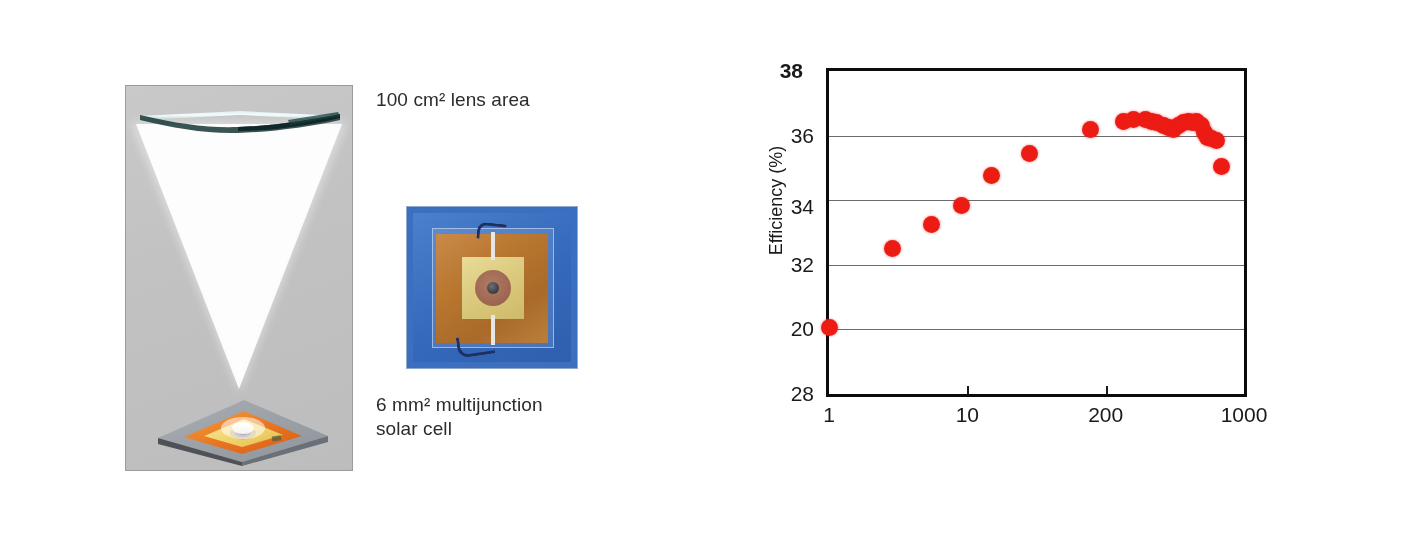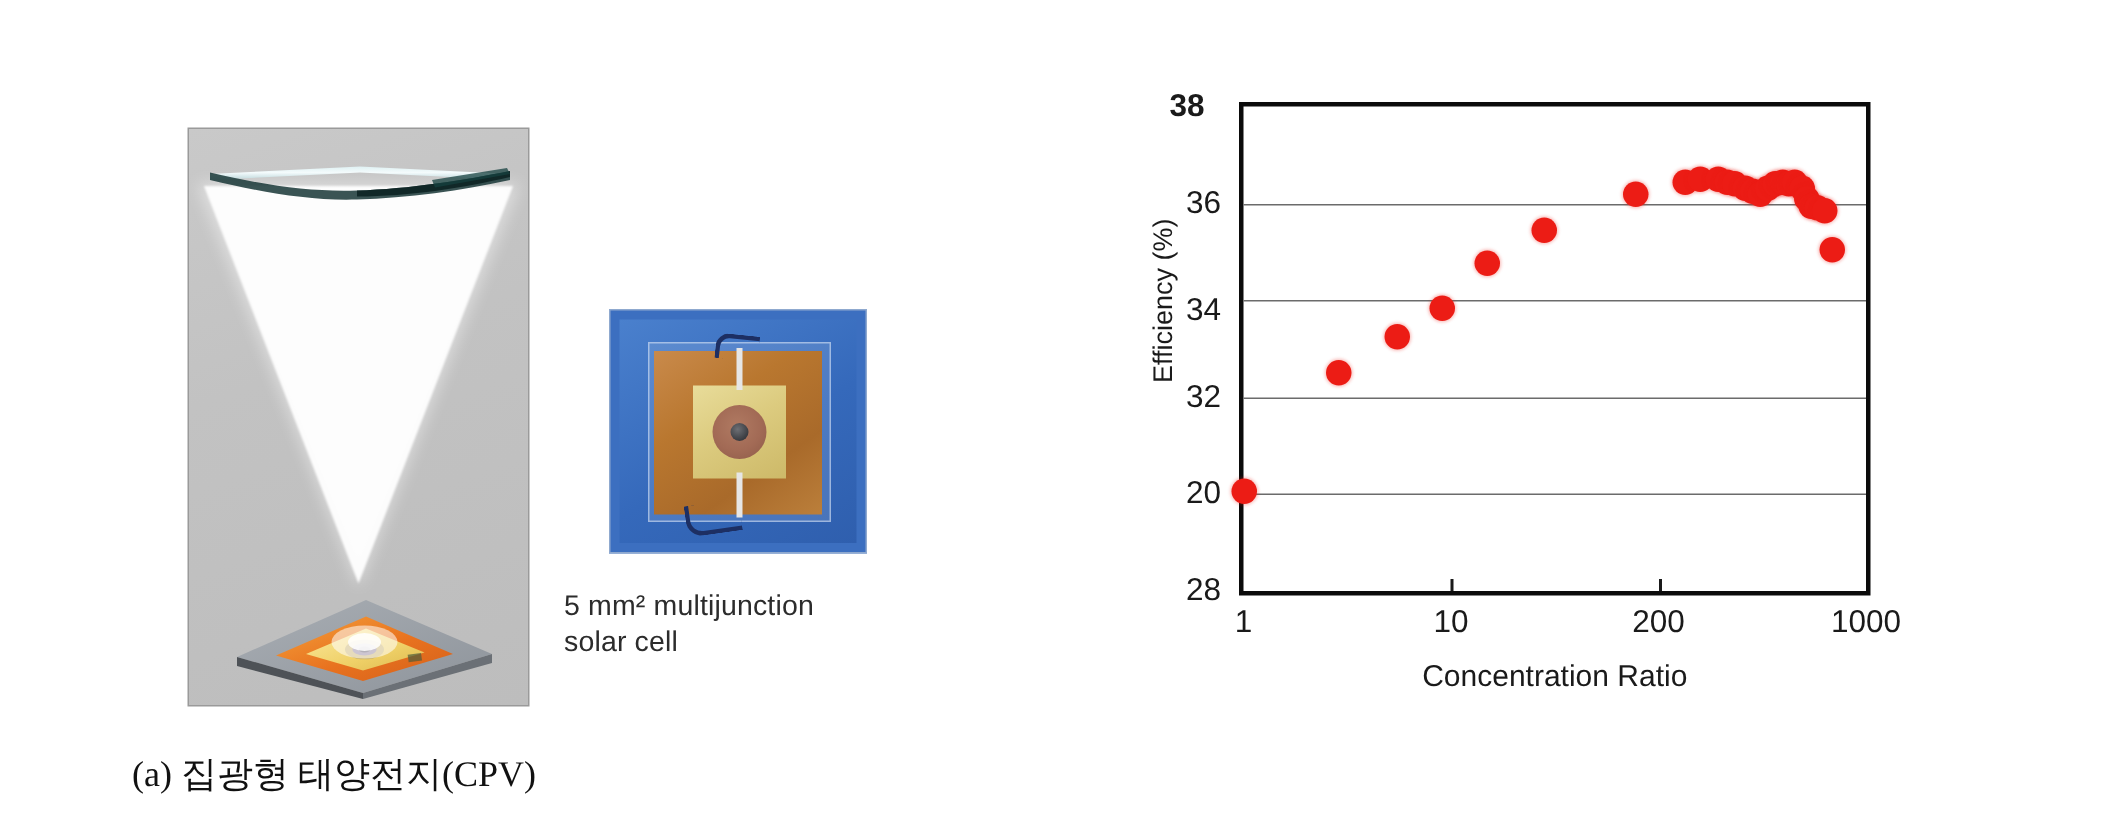--- a/index.html
+++ b/index.html
@@ -172,35 +172,36 @@
       <ellipse cx="91" cy="55" rx="8" ry="4" fill="#8e7f9c"></ellipse>
       <ellipse cx="91" cy="55" rx="4" ry="2" fill="#5a5366"></ellipse>
 
       <ellipse cx="91" cy="50" rx="22" ry="11" fill="#ffffff" opacity="0.55"></ellipse>
       <ellipse cx="91" cy="50" rx="11" ry="6" fill="#ffffff" opacity="0.85"></ellipse>
 
       <rect x="120" y="58" width="9" height="5" fill="#4e5c3c" opacity="0.7" transform="rotate(-8 124 60)"></rect>
     </svg>
   </div>
 
+  <div class="callout" id="lens-area-label">100 cm² lens area</div>
 
   <div id="solarcell-photo">
     <div class="sc-blue-inner"></div>
     <div class="sc-glass"></div>
     <div class="sc-copper"></div>
     <div class="sc-gold"></div>
     <div class="sc-ring"></div>
     <div class="sc-dot"></div>
     <div class="sc-wire-top"></div>
     <div class="sc-wire-bot"></div>
     <div class="sc-lead-top"></div>
     <div class="sc-lead-bot"></div>
   </div>
 
-  <div class="callout" id="cell-area-label">5 mm² multijunction
+  <div class="callout" id="cell-area-label">6 mm² multijunction
 solar cell</div>
 
   <div id="chart">
     <div id="ylabel">Efficiency (%)</div>
     <div id="plot-frame">
       <div id="gridlines">
           <div class="gridline" style="top: 258.4px;"></div>
           <div class="gridline" style="top: 193.8px;"></div>
           <div class="gridline" style="top: 129.2px;"></div>
           <div class="gridline" style="top: 64.6px;"></div>
@@ -243,18 +244,16 @@
         <div class="ytick-label" style="top: 20px; right: 497px; font-weight: bold;">38</div>
       </div>
     <div id="xticks">
         <div class="xtick-label" style="left: 53px;">1</div>
         <div class="xtick-label" style="left: 191.333px;">10</div>
         <div class="xtick-mark" style="left: 227.333px; top: 346px;"></div>
         <div class="xtick-label" style="left: 329.667px;">200</div>
         <div class="xtick-mark" style="left: 365.667px; top: 346px;"></div>
         <div class="xtick-label" style="left: 468px;">1000</div>
       </div>
-    <div id="xlabel">Concentration Ratio</div>
   </div>
 
-  <div class="caption" id="caption-a">(a) 집광형 태양전지(CPV)</div>
 
 </div>
 
 </body></html>

